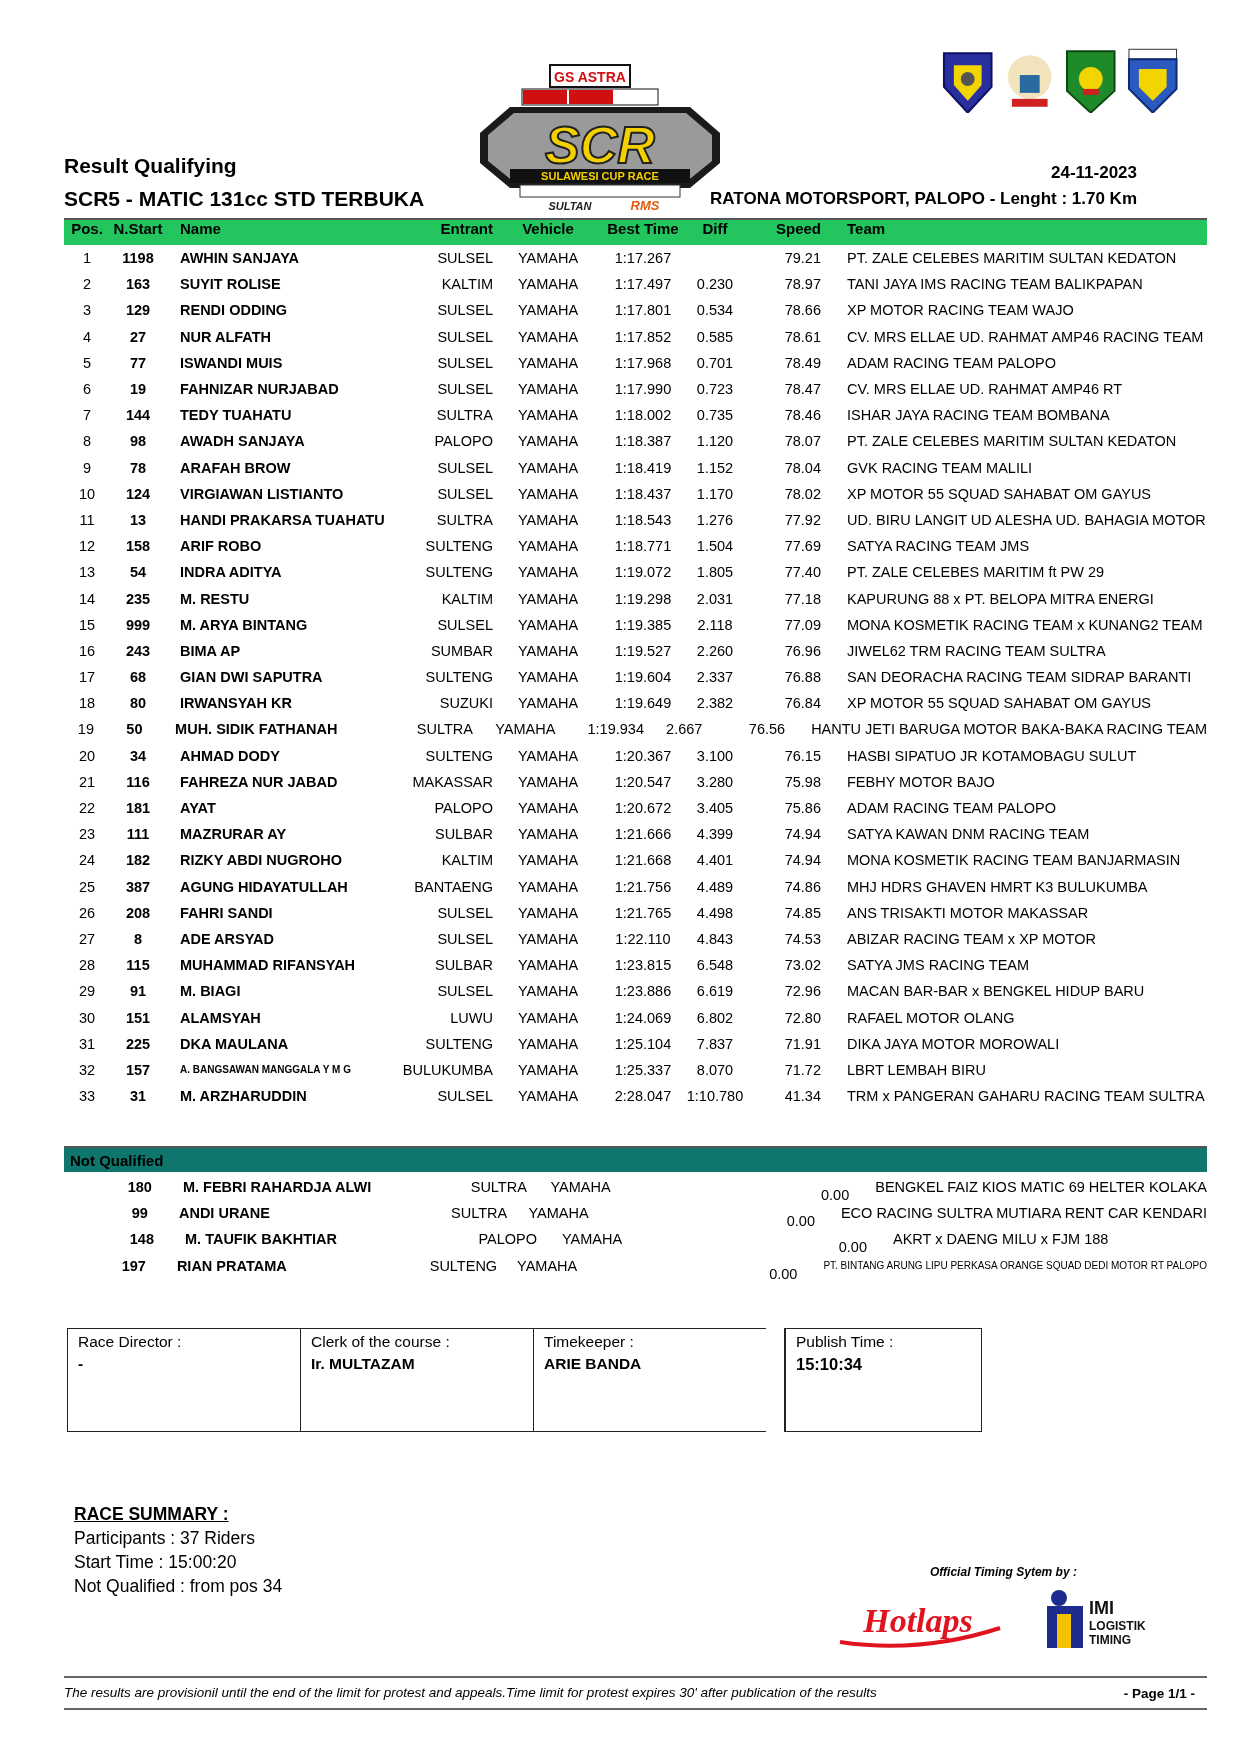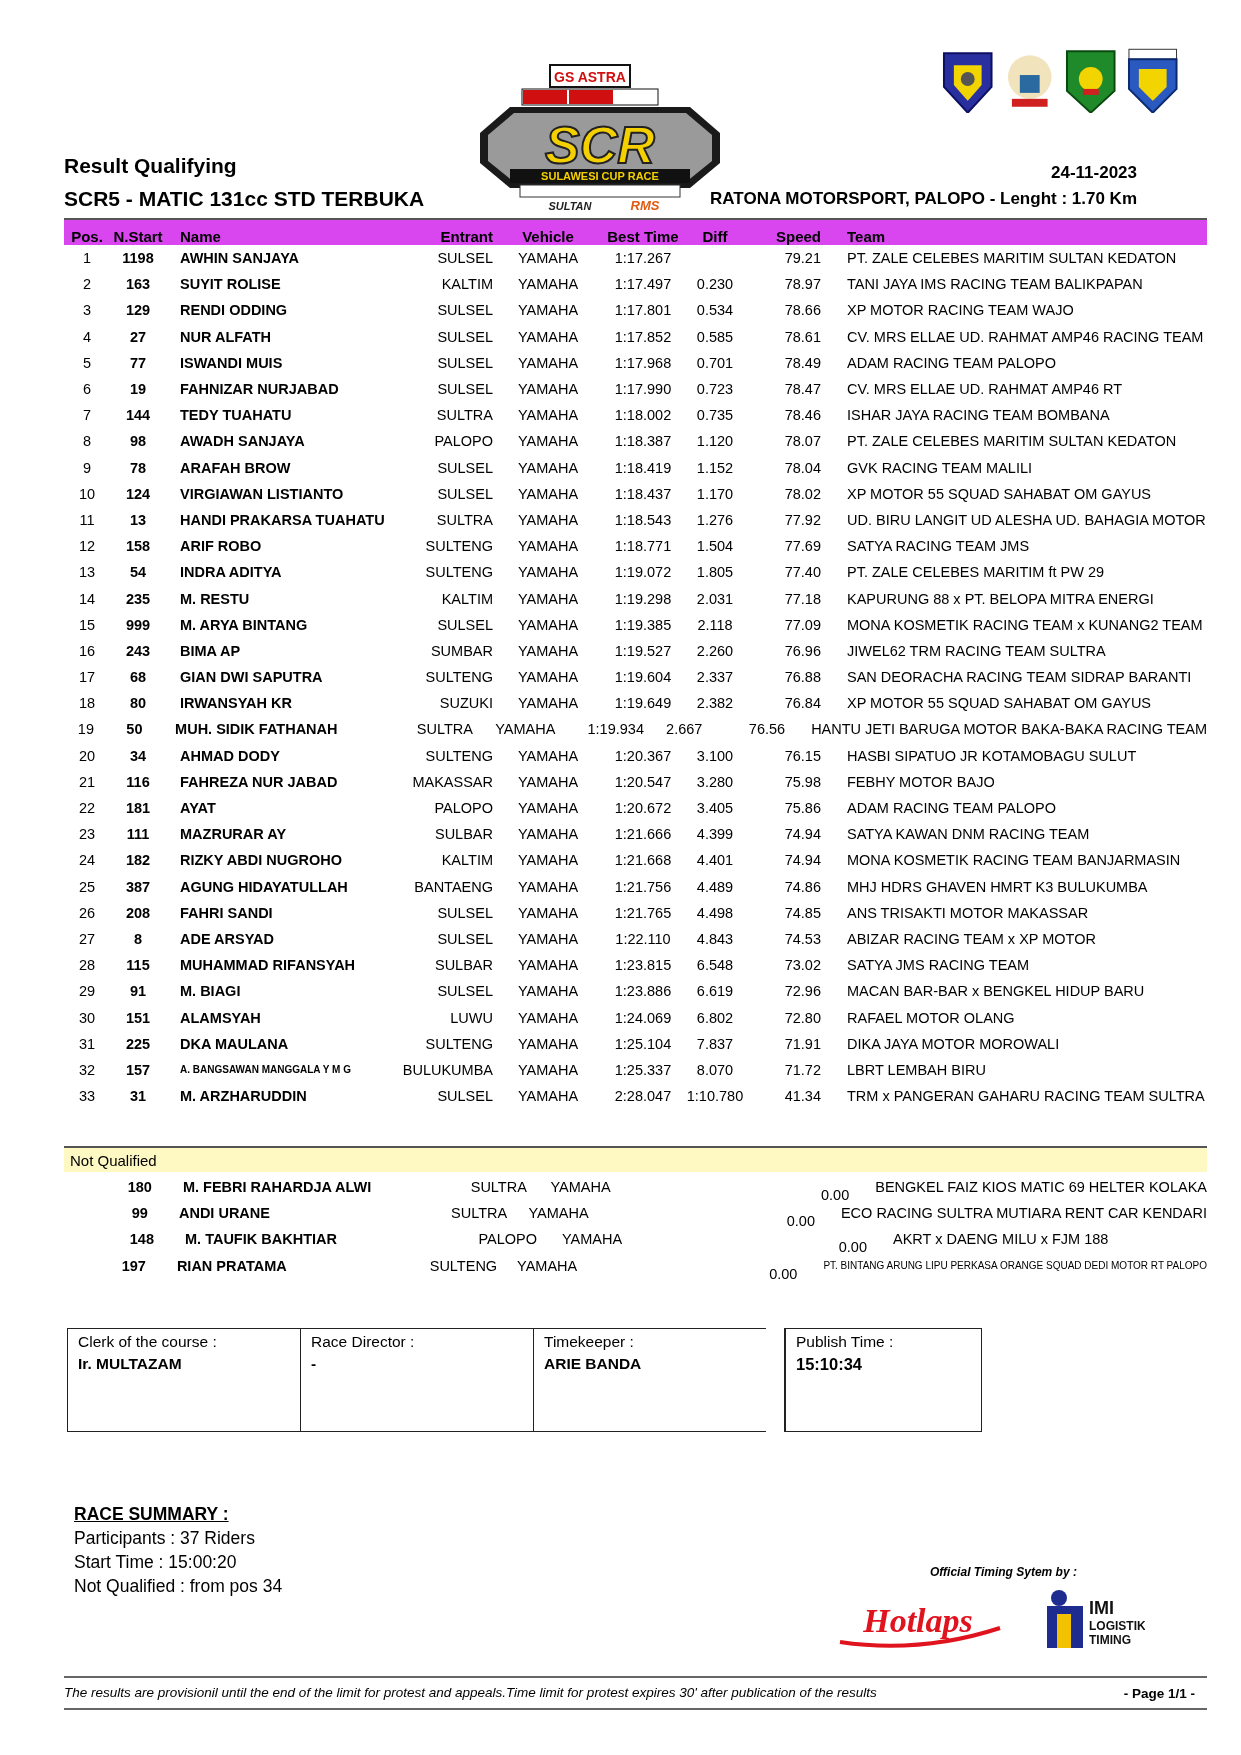--- a/index.html
+++ b/index.html
@@ -9,34 +9,34 @@
   .scr-logo { left:470px; top:22px; width:260px; height:150px;margin-top:41px; }
   .gov-logos { left:940px; top:40px; width:240px; height:80px; display:flex; gap:6px; align-items:center; }
   .gov-logos .badge { width:56px; height:66px; }
   
   .title1 { left:64px; top:154px; font-size:21px; font-weight:bold; }
   .title2 { left:64px; top:187px; font-size:21px; font-weight:bold; }
   .date { right:104px; top:163px; font-size:17px; font-weight:bold; }
   .venue { right:104px; top:189px; font-size:17px; font-weight:bold; }
   
   .table { left:64px; top:218px; width:1143px; }
-  .thead { height:25px; background:#d946ef; border-top:2px solid #555; display:flex; align-items:flex-end; font-weight:bold; font-size:15px; }
+  .thead { height:25px; background:#22c55e; border-top:2px solid #555; display:flex; align-items:flex-start; font-weight:bold; font-size:15px; }
   .row { height:26.2px; display:flex; align-items:center; font-size:14.5px; }
   .c { white-space:nowrap; overflow:visible; }
   .c-pos { width:46px; text-align:center; }
   .c-start { width:56px; text-align:center; font-weight:bold; }
   .c-name { width:190px; padding-left:14px; font-weight:bold; }
   .c-entrant { width:123px; text-align:right; }
   .c-vehicle { width:110px; text-align:center; }
   .c-best { width:80px; text-align:center; }
   .c-diff { width:64px; text-align:center; }
   .c-speed { width:74px; text-align:right; padding-right:4px; }
   .c-team { flex:1; padding-left:22px; }
   .row .c-name.small { font-size:10px; }
-  .nq-head { left:64px; top:1146px; width:1143px; height:26px; background:#fef9c3; border-top:2px solid #555; font-weight:normal; font-size:15px; display:flex; align-items:center; padding-left:6px; box-sizing:border-box; }
+  .nq-head { left:64px; top:1146px; width:1143px; height:26px; background:#0f766e; border-top:2px solid #555; font-weight:bold; font-size:15px; display:flex; align-items:center; padding-left:6px; box-sizing:border-box; }
   .nq { left:64px; top:1174px; width:1143px; }
   .nq .row { height:26.2px; }
   .nq .n-start { width:90px; text-align:right; font-weight:bold; }
   .nq .n-name { width:250px; padding-left:31px; font-weight:bold; }
   .nq .n-entrant { width:102px; text-align:right; }
   .nq .n-vehicle { width:110px; text-align:center; }
   .nq .n-spacer { width:140px; }
   .nq .n-speed { width:80px; text-align:right;margin-top:16px; }
   .nq .n-team { flex:1; padding-left:26px; }
   .nq .n-team.small { font-size:10px; }
@@ -523,26 +523,26 @@
       <span class="c n-entrant">SULTENG</span>
       <span class="c n-vehicle">YAMAHA</span>
       <span class="c n-spacer"></span>
       <span class="c n-speed">0.00</span>
       <span class="c n-team small">PT. BINTANG ARUNG LIPU PERKASA ORANGE SQUAD DEDI MOTOR RT PALOPO</span>
     </div>
   </div>
 
 <div class="abs officials">
   <div class="off-box">
+    <span class="off-label">Race Director :</span>
+    <span class="off-value">-</span>
+  </div>
+  <div class="off-box">
     <span class="off-label">Clerk of the course :</span>
     <span class="off-value">Ir. MULTAZAM</span>
-  </div>
-  <div class="off-box">
-    <span class="off-label">Race Director :</span>
-    <span class="off-value">-</span>
   </div>
   <div class="off-box">
     <span class="off-label">Timekeeper :</span>
     <span class="off-value">ARIE BANDA</span>
   </div>
   <div class="off-box publish">
     <span class="off-label">Publish Time :</span>
     <span class="off-value">15:10:34</span>
   </div>
 </div>

